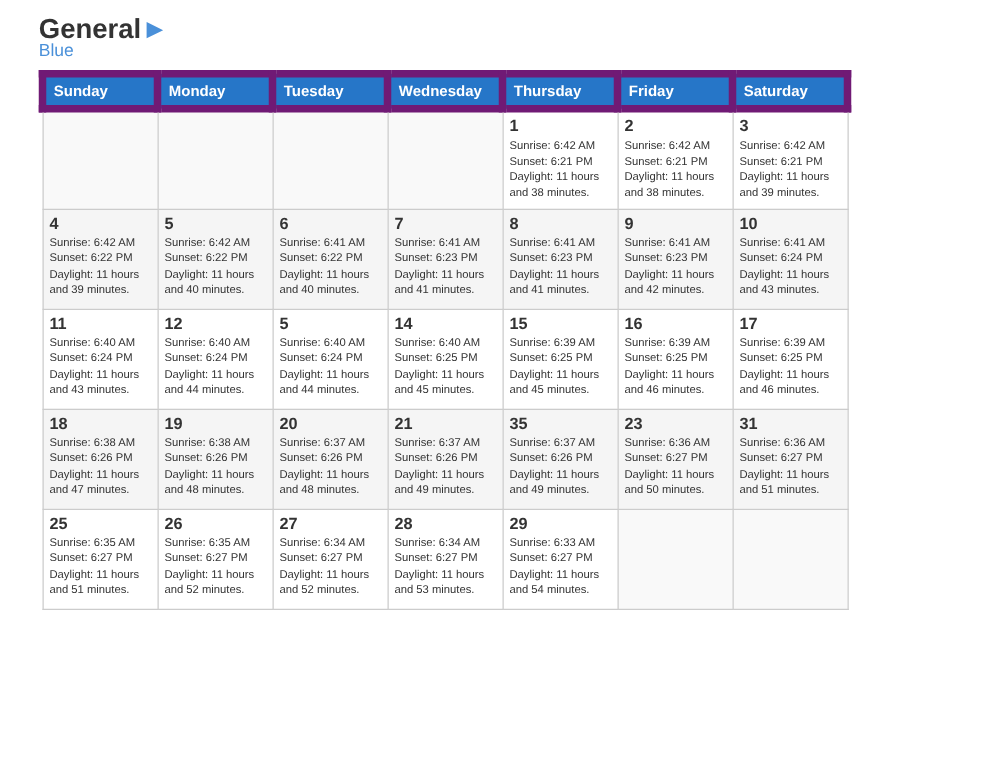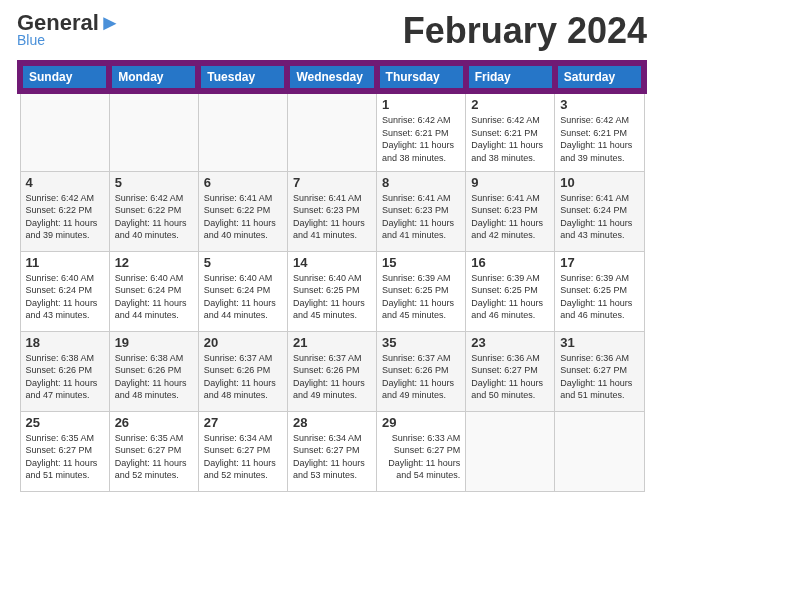--- a/index.html
+++ b/index.html
@@ -6,21 +6,22 @@
     body {
       font-family: Arial, sans-serif;
       background: #fff;
       width: 792px;
       height: 612px;
       overflow: hidden;
     }
     .page {
       width: 664px;
       height: 612px;
-      padding: 10px 17px;
+      padding: 10px 7px;
+      margin-left: 24px;
     }
     .header {
       display: flex;
       justify-content: space-between;
       align-items: flex-start;
       margin-bottom: 8px;
     }
     .logo {
       display: flex;
       flex-direction: column;
@@ -85,21 +86,20 @@
   <div class="header">
     <div class="logo">
       <div style="display:flex; align-items:center; gap:2px;">
         <div style="font-size:22px; font-weight:bold; color:#333;">
           General<span style="color:#4a90d9;">►</span>
         </div>
       </div>
       <div style="color:#4a90d9; font-size:14px; font-weight:normal; margin-top:-4px;">Blue</div>
     </div>
     <div class="title-block">
-      <div class="month-title">February 2024</div>
     </div>
   </div>
 
   <table class="calendar">
     <thead>
       <tr>
       <th>Sunday</th>
           <th>Monday</th>
           <th>Tuesday</th>
           <th>Wednesday</th>
@@ -285,21 +285,21 @@
 Daylight: 11 hours and 52 minutes.</div>
           </td>
           <td>
             <div class="day-number">28</div>
             <div class="cell-text" style="white-space: pre-line;">Sunrise: 6:34 AM
 Sunset: 6:27 PM
 Daylight: 11 hours and 53 minutes.</div>
           </td>
           <td>
             <div class="day-number">29</div>
-            <div class="cell-text" style="white-space: pre-line; text-align: right;">Sunrise: 6:33 AM
+            <div class="cell-text" style="white-space: pre-line;">Sunrise: 6:33 AM
 Sunset: 6:27 PM
 Daylight: 11 hours and 54 minutes.</div>
           </td>
           <td class="empty"></td>
           <td class="empty"></td>
         </tr>
       </tbody>
   </table>
 </div>
 

